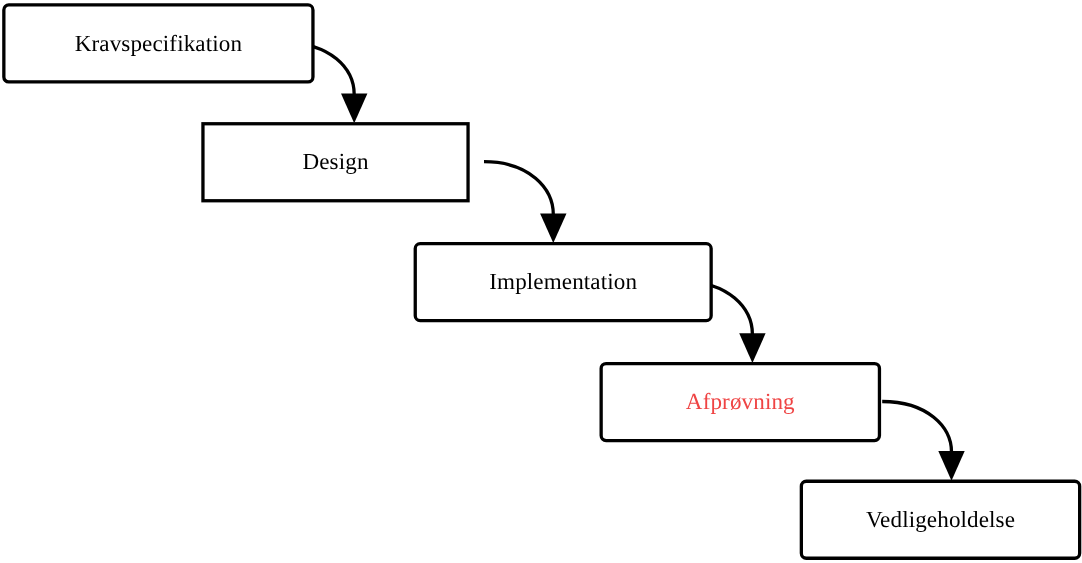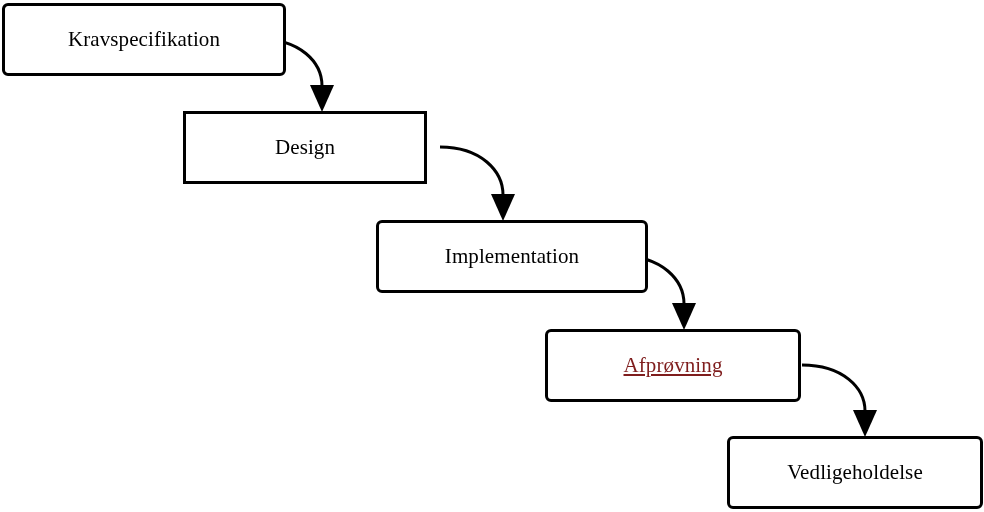--- a/index.html
+++ b/index.html
@@ -70,20 +70,20 @@
 
   <div class="node" style="left: 183px; top: 111px; width: 244px; height: 73px; border-width: 3px; border-color: rgb(0, 0, 0); border-radius: 0; background: rgb(255, 255, 255);">
     <span class="node-label" style="font-size: 21px; color: rgb(0, 0, 0);">Design</span>
   </div>
 
   <div class="node" style="left: 364px; top: 220px; width: 272px; height: 73px; border-width: 3px; border-color: rgb(0, 0, 0); border-radius: 6px; background: rgb(255, 255, 255); margin-left: 12px;">
     <span class="node-label" style="font-size: 21px; color: rgb(0, 0, 0);">Implementation</span>
   </div>
 
   <div class="node" style="left: 545px; top: 329px; width: 256px; height: 73px; border-width: 3px; border-color: rgb(0, 0, 0); border-radius: 6px; background: rgb(255, 255, 255);">
-    <span class="node-label" style="font-size: 21px; color: #7f1d1d; text-decoration: underline;">Afprøvning</span>
+    <span class="node-label" style="font-size: 21px; color: #ef4444;">Afprøvning</span>
   </div>
 
   <div class="node" style="left: 727px; top: 436px; width: 256px; height: 73px; border-width: 3px; border-color: rgb(0, 0, 0); border-radius: 6px; background: rgb(255, 255, 255);">
     <span class="node-label" style="font-size: 21px; color: rgb(0, 0, 0); text-align: center;">Vedligeholdelse</span>
   </div>
 
 </div>
 
 </body></html>

